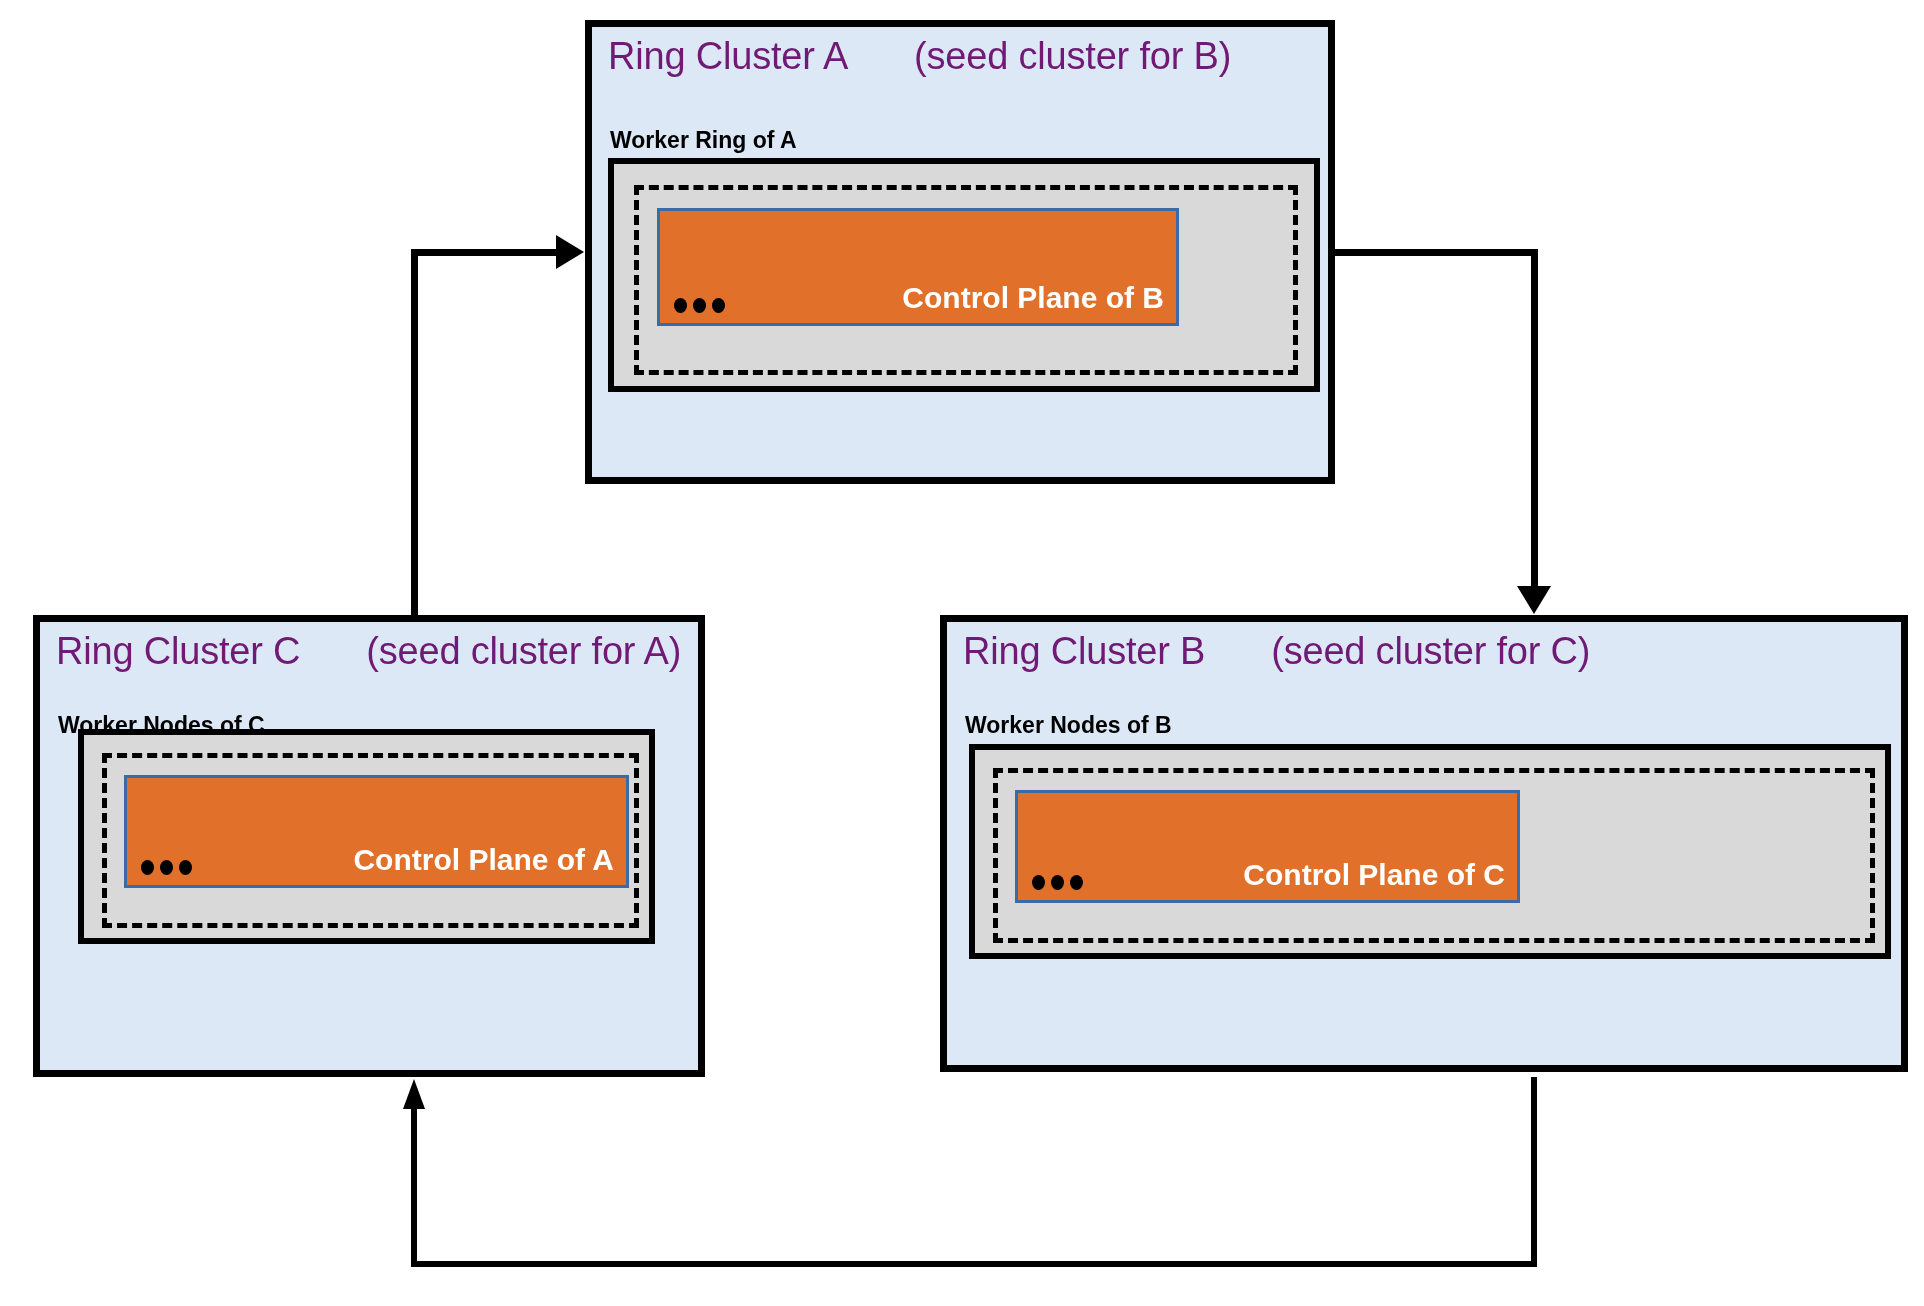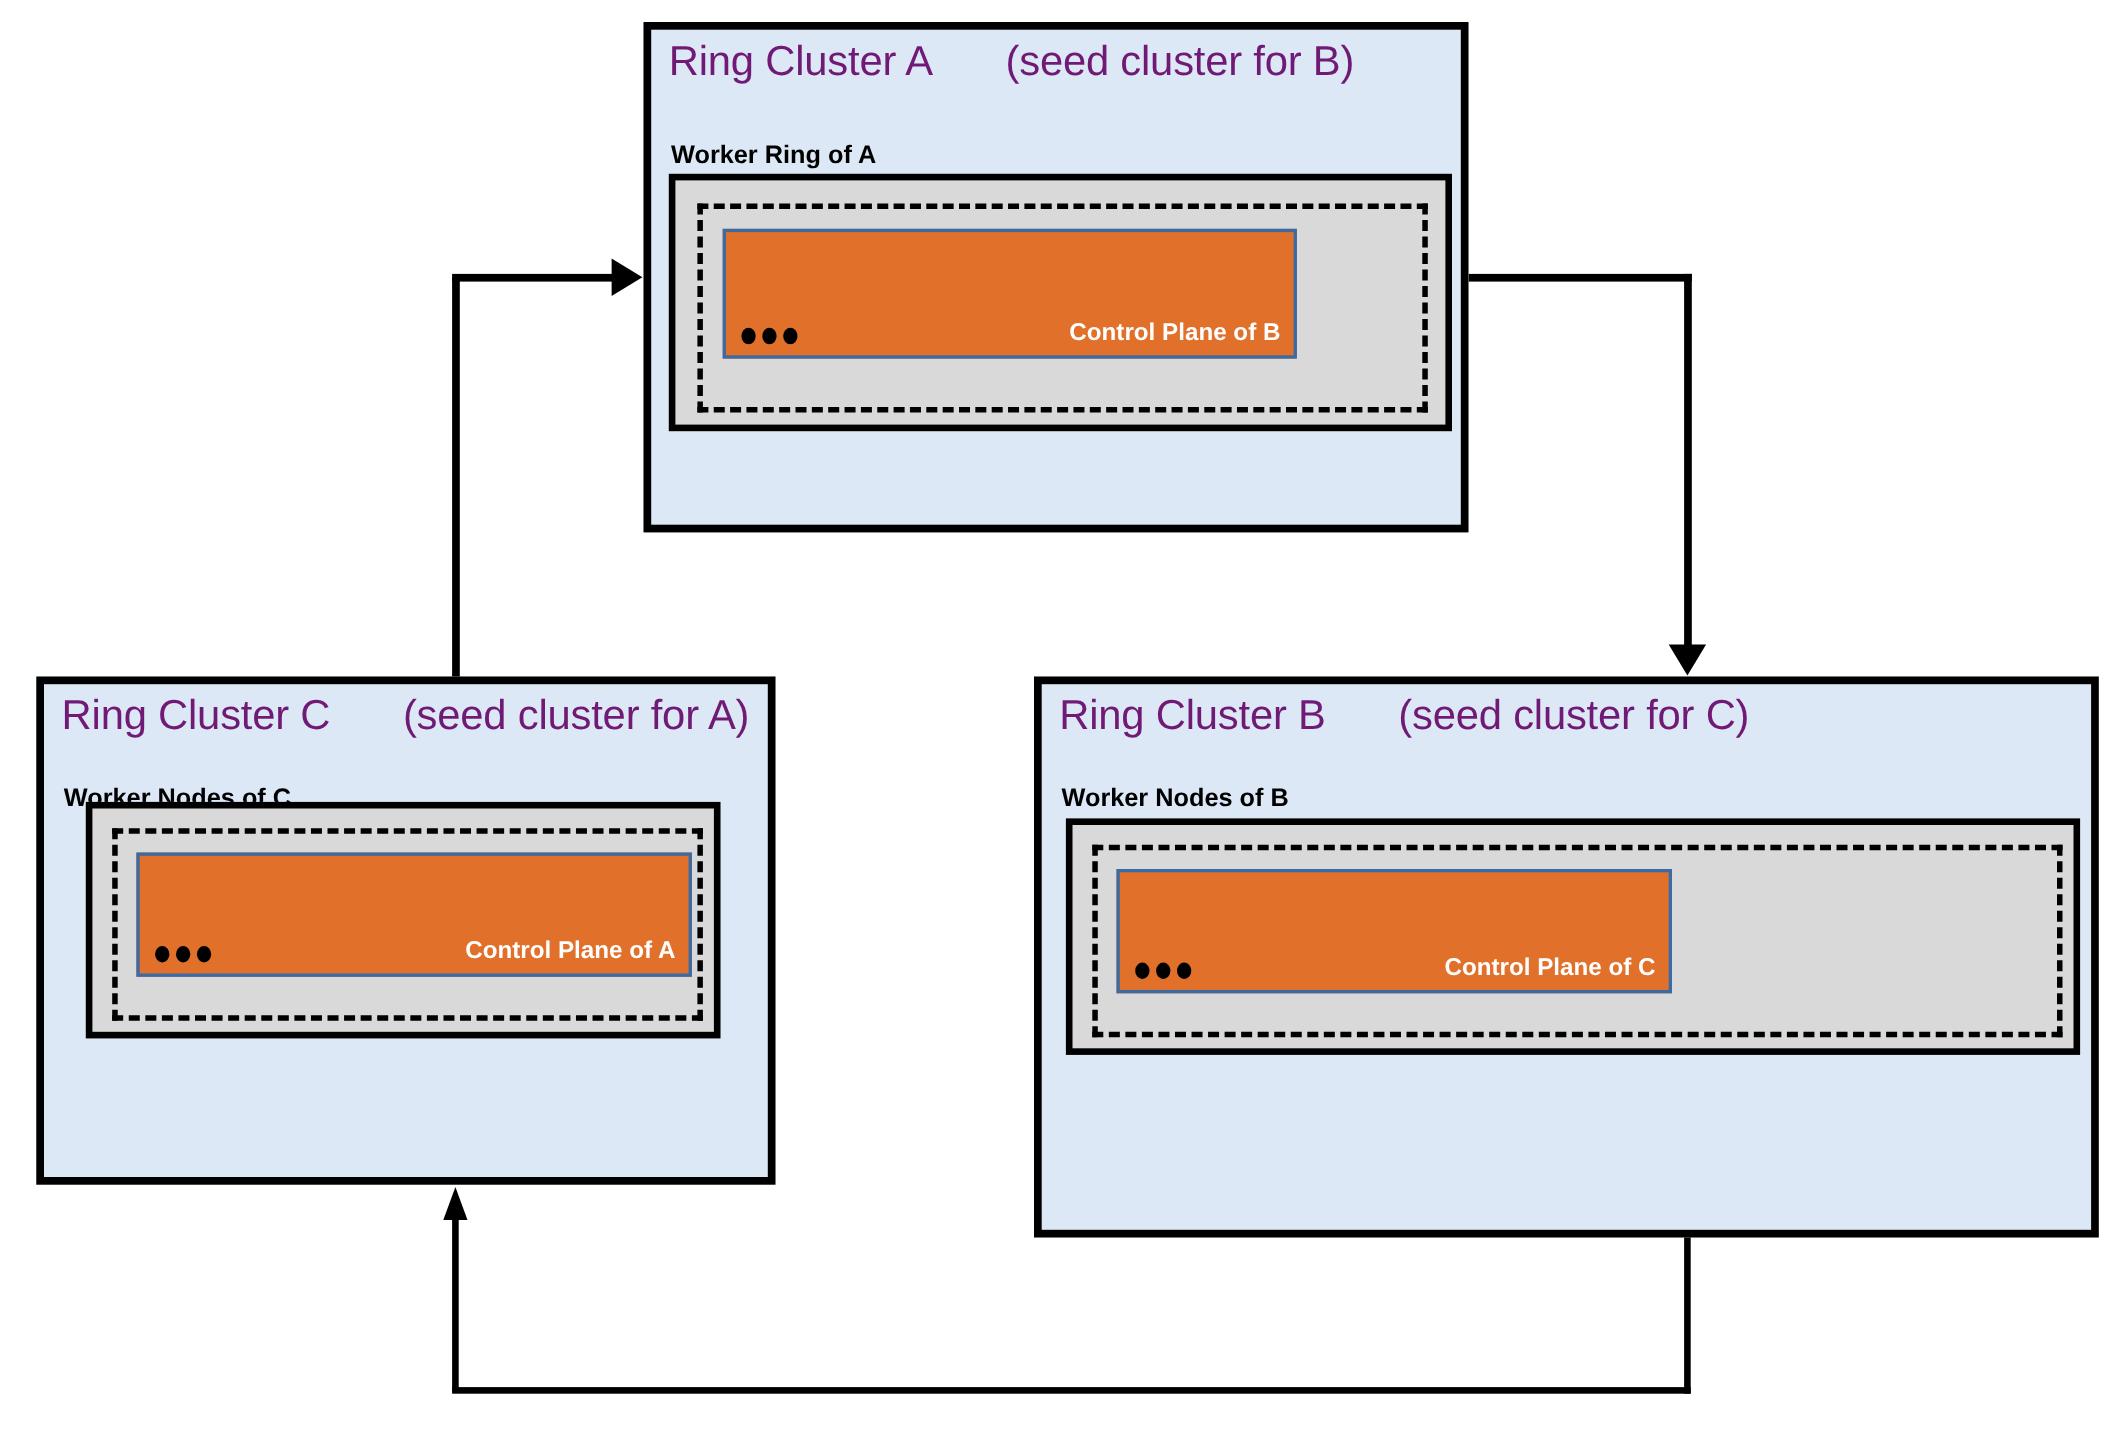--- a/index.html
+++ b/index.html
@@ -65,21 +65,21 @@
   .control-plane {
     position: absolute;
     background: #e1702a;
     border: 3px solid #3a6ba5;
     box-sizing: border-box;
   }
   .cp-label {
     position: absolute;
     right: 12px;
     bottom: 8px;
-    font-size: 22px;
+    font-size: 30px;
     font-weight: bold;
     color: #ffffff;
     white-space: nowrap;
   }
   .ellipsis {
     position: absolute;
     left: 14px;
     bottom: 10px;
     display: flex;
     gap: 6px;
@@ -186,21 +186,21 @@
             <span></span>
               <span></span>
               <span></span>
           </div>
           <div class="cp-label">Control Plane of A</div>
         </div>
       </div>
     </div>
   </div>
 
-  <div class="cluster" style="left:940px; top:615px; width:968px; height:510px;">
+  <div class="cluster" style="left:940px; top:615px; width:968px; height:457px;">
     <div class="cluster-title">
       <span>Ring Cluster B</span><span class="seed">(seed cluster for C)</span>
     </div>
     <div class="worker-label" style="top:90px;">Worker Nodes of B</div>
 
     <div class="worker-box" style="left:22px; top:122px; width:922px; height:215px;">
       <div class="dashed-box" style="left:18px; top:18px; width:882px; height:175px;">
         <div class="control-plane" style="left:17px; top:17px; width:505px; height:113px;">
           <div class="ellipsis">
             <span></span>

